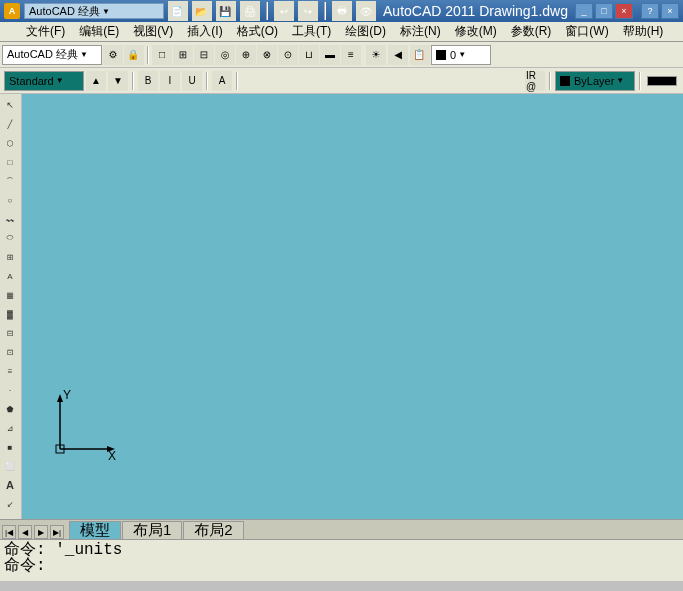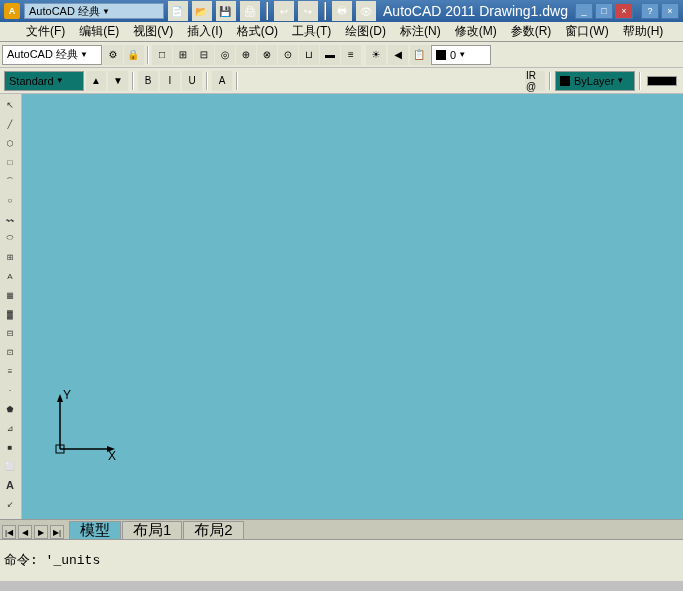--- a/index.html
+++ b/index.html
@@ -233,23 +233,23 @@
     .tab.active {
       background: #6bb8c8;
       border-top: 1px solid #999;
     }
 
     
     #command-area {
       height: 42px;
       background: #e8e8d8;
       border-top: 1px solid #999;
-      padding: 13px 4px;
+      padding: 2px 4px;
       font-family: 'Courier New', monospace;
-      font-size: 13px;
+      font-size: 16px;
     }
     #command-area .cmd-line {
       line-height: 16px;
       color: #000;
     }
 
     
     .title-dropdown {
       background: #b8d4e8;
       border: 1px solid #7799bb;
@@ -429,13 +429,14 @@
   <div class="tab">
     <span>布局1</span>
   </div>
   <div class="tab">
     <span>布局2</span>
   </div>
 </div>
 
 <div id="command-area">
   <div class="cmd-line">命令: '_units</div>
+  <div class="cmd-line" style="cursor:text;">命令:</div>
 </div>
 
 </body></html>

